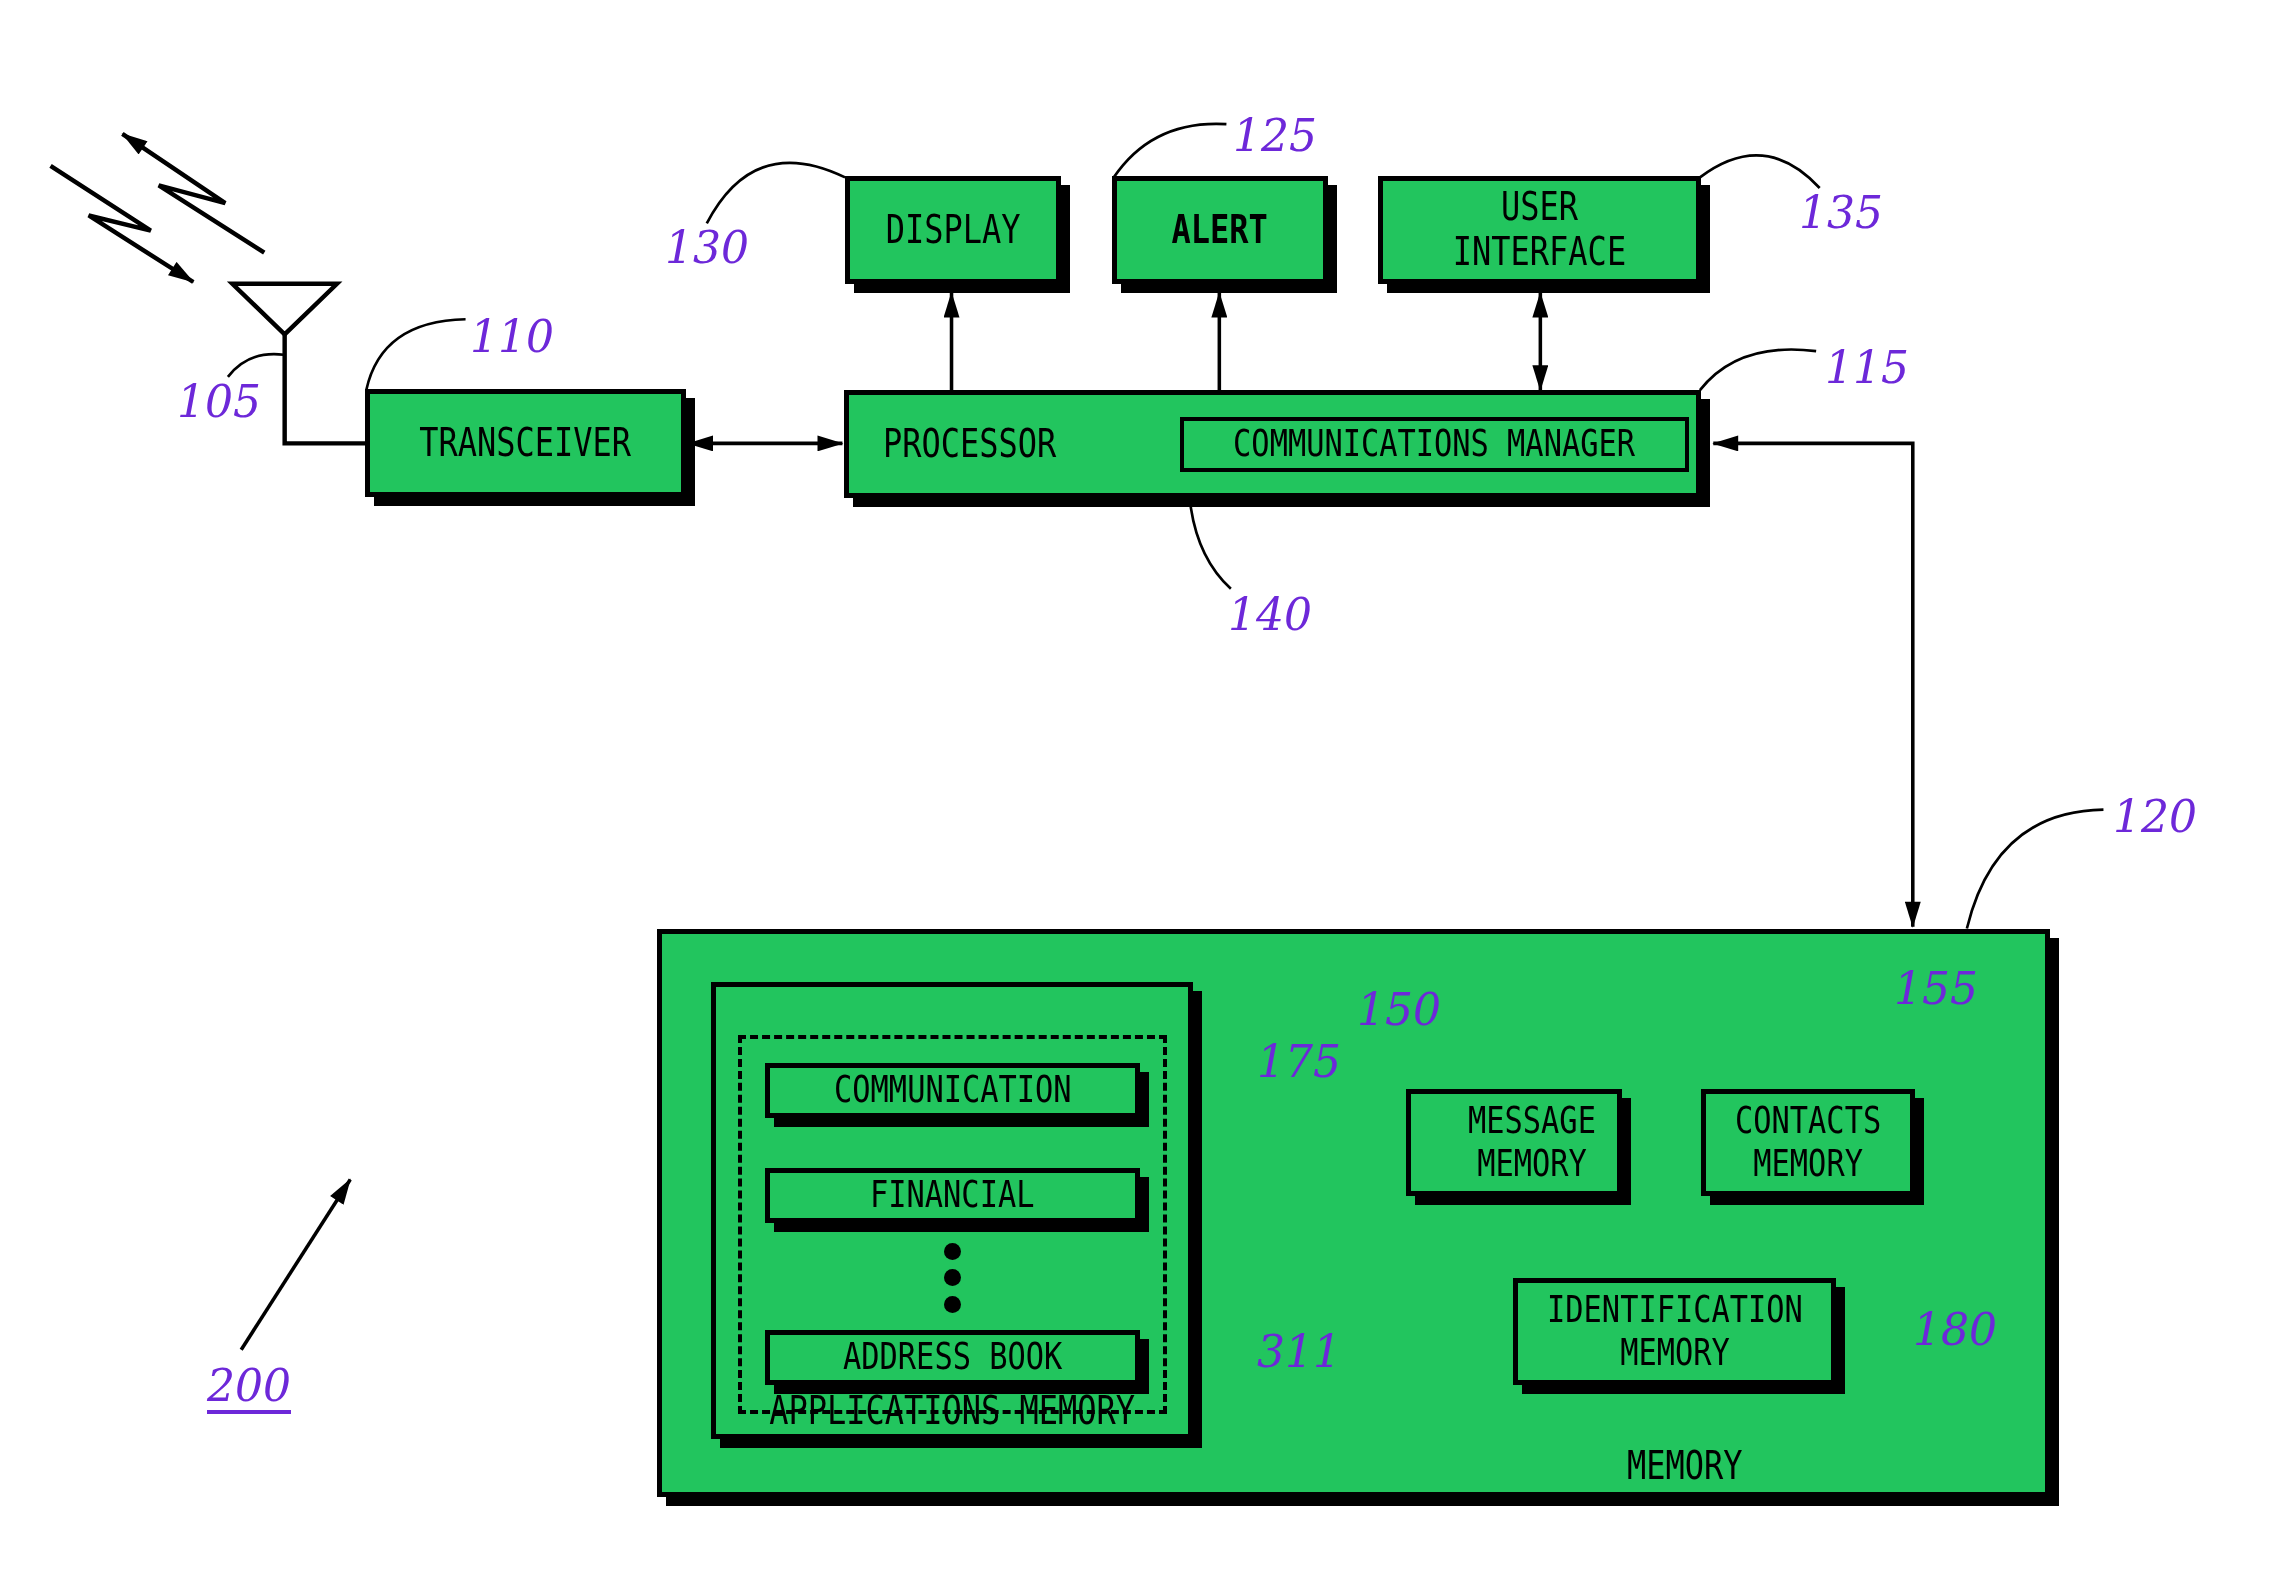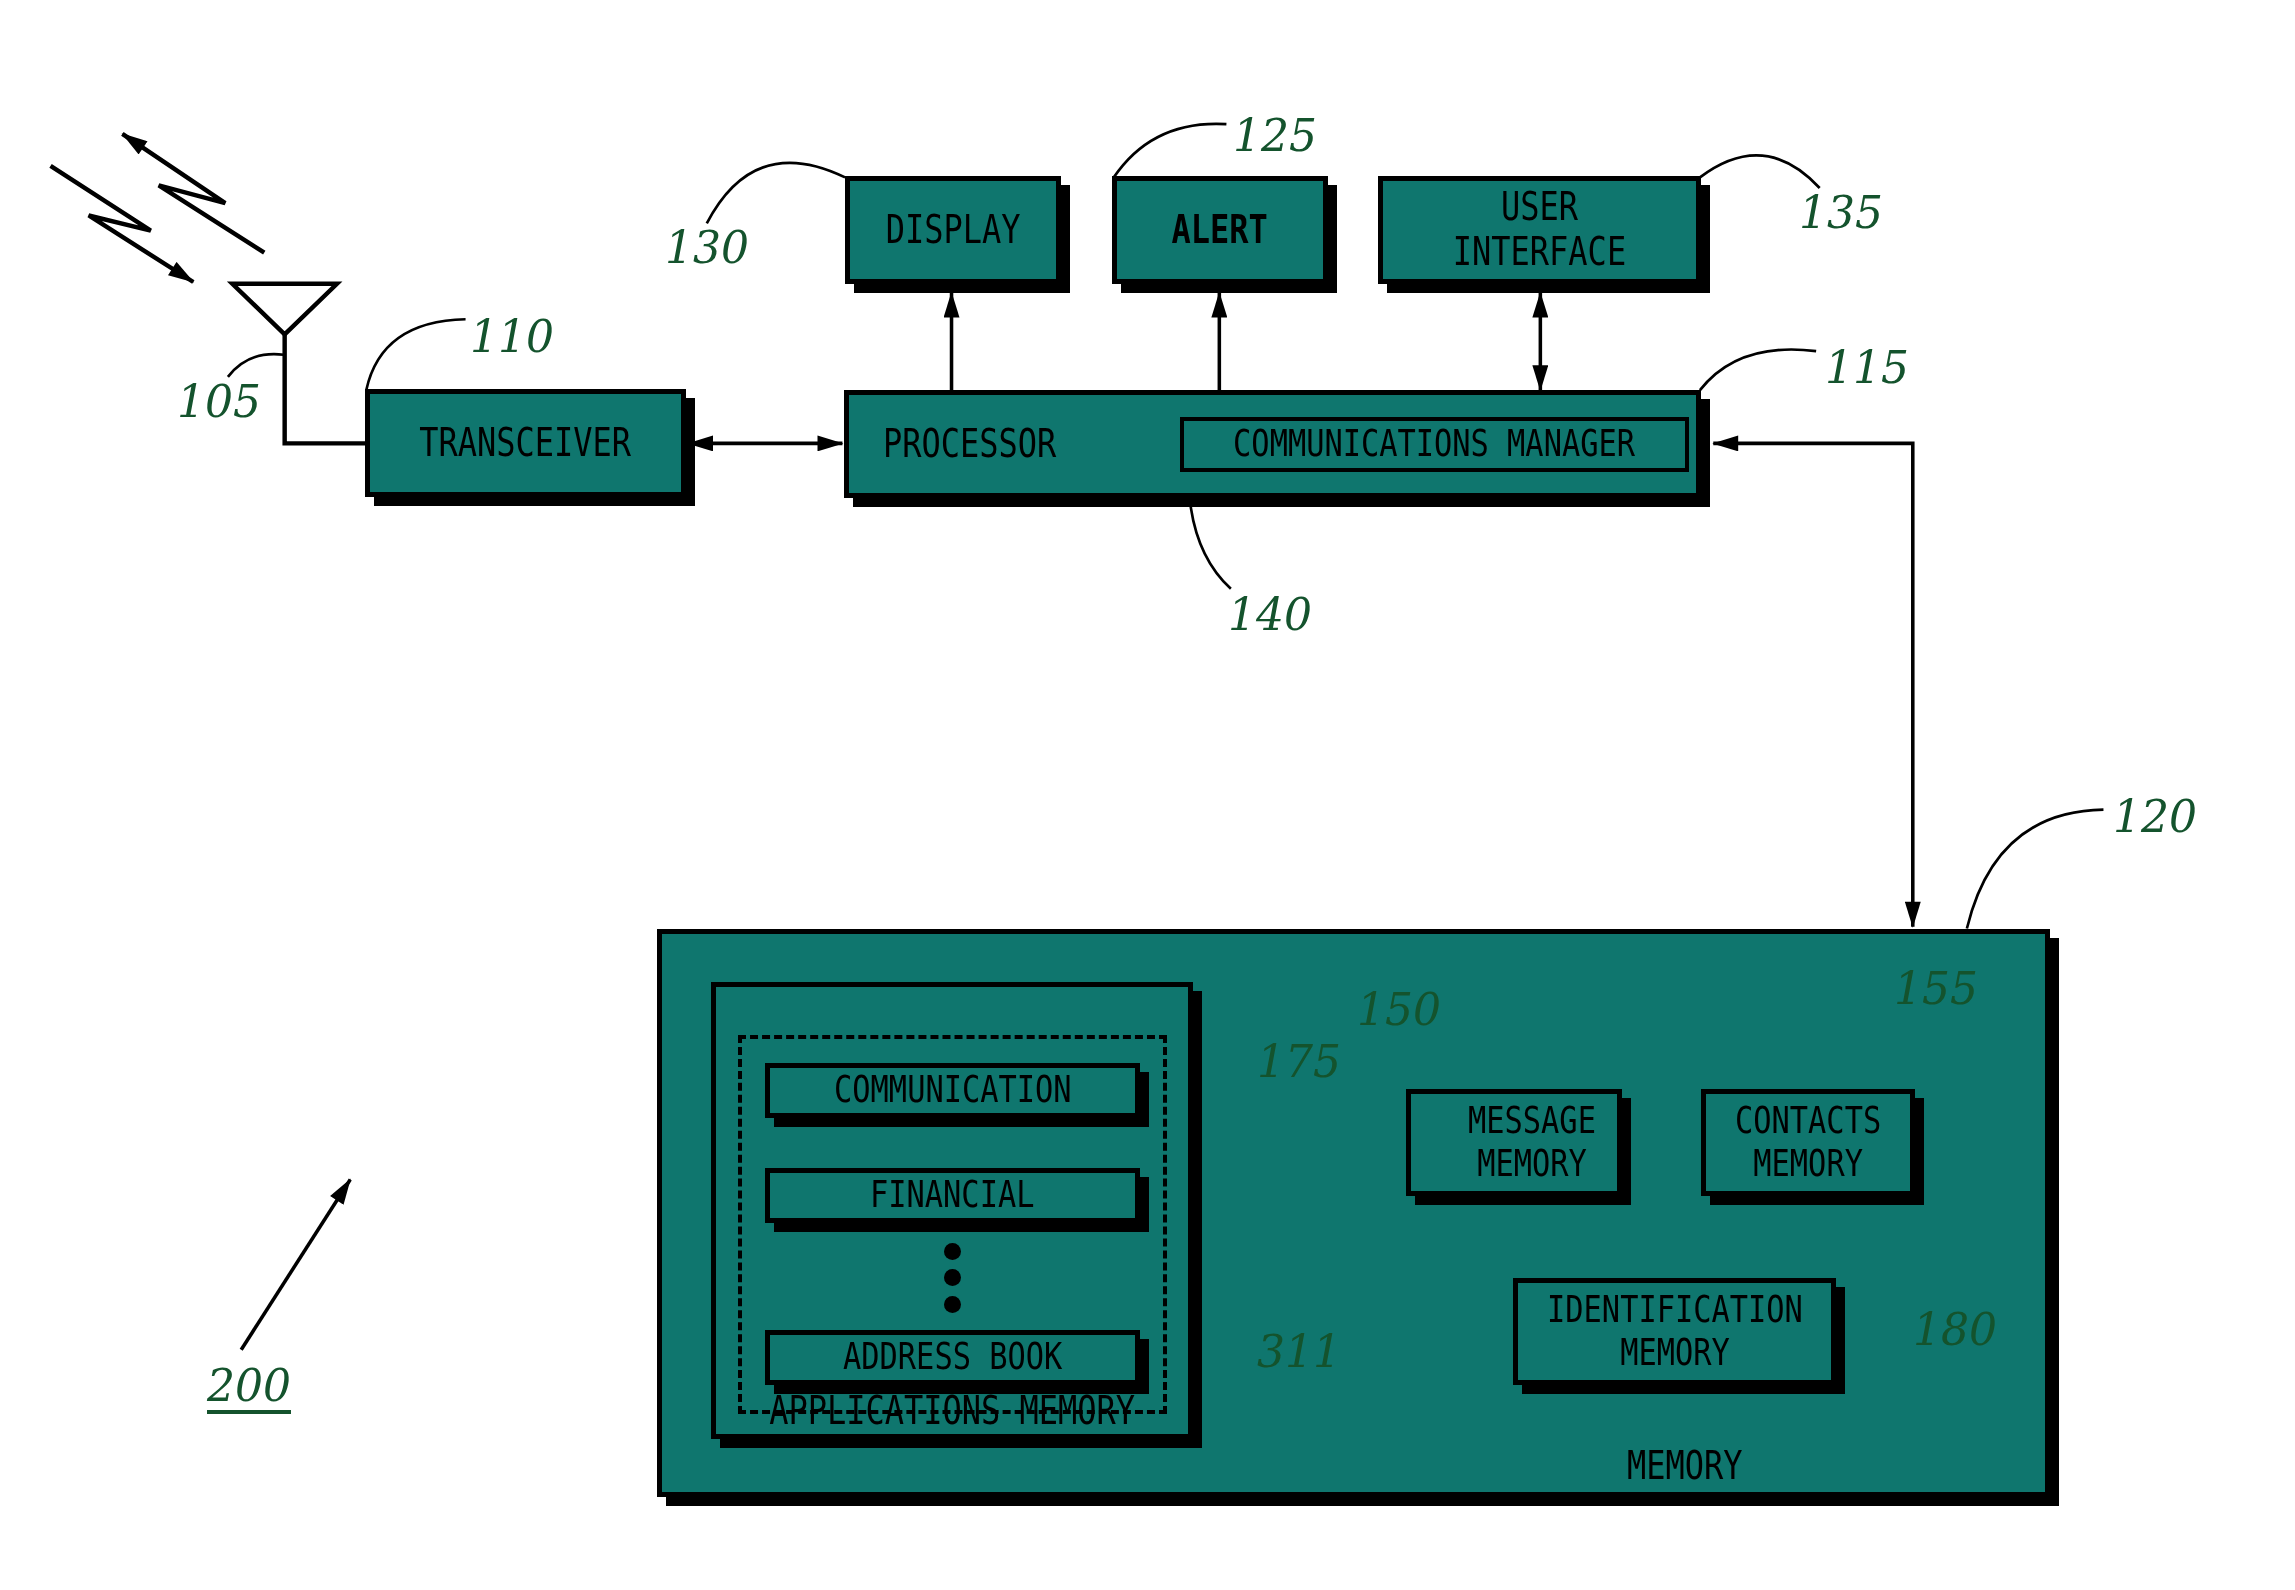--- a/index.html
+++ b/index.html
@@ -1,33 +1,33 @@
 <!DOCTYPE html>
 <html style="font-size:14px"><head>
 <meta charset="utf-8">
 <style>
   html, body { margin: 0; padding: 0; background: #ffffff; }
   body { width: 2295px; height: 1590px; position: relative; overflow: hidden; }
   #canvas { position: absolute; left: 0; top: 0; width: 2295px; height: 1590px; }
   .box {
     position: absolute; box-sizing: border-box;
-    border: 5.3px solid #000; background: #0f766e;
+    border: 5.3px solid #000; background: #22c55e;
     box-shadow: 9px 9px 0 0 #000;
     display: flex; align-items: center; justify-content: center; text-align: center;
     font-family: "DejaVu Sans Mono", "Liberation Mono", monospace;
     font-size: 39px; line-height: 1.15; color: #000; letter-spacing: 0;
     transform-origin: center;
   }
   .box .txt { display: inline-block; transform: scaleX(0.82); white-space: pre-line; }
   .box.small { font-size: 37px; }
   .box.inner { border-width: 4.4px; box-shadow: none; font-size: 37px; text-align: right; }
   .ref {
     position: absolute;
     font-family: "DejaVu Serif", "Liberation Serif", serif;
-    font-style: italic; font-size: 44px; color: #14532d; line-height: 1; white-space: nowrap;
+    font-style: italic; font-size: 44px; color: #6d28d9; line-height: 1; white-space: nowrap;
   }
   .ref.underlined { text-decoration: underline; text-underline-offset: 9px; text-decoration-thickness: 3.5px; }
   .dashed {
     position: absolute; box-sizing: border-box;
     border: 4.4px dashed #000; background: transparent;
   }
   .dot { position: absolute; width: 17px; height: 17px; border-radius: 50%; background: #000; }
   svg#wires { position: absolute; left: 0; top: 0; }
 </style>
 </head>

